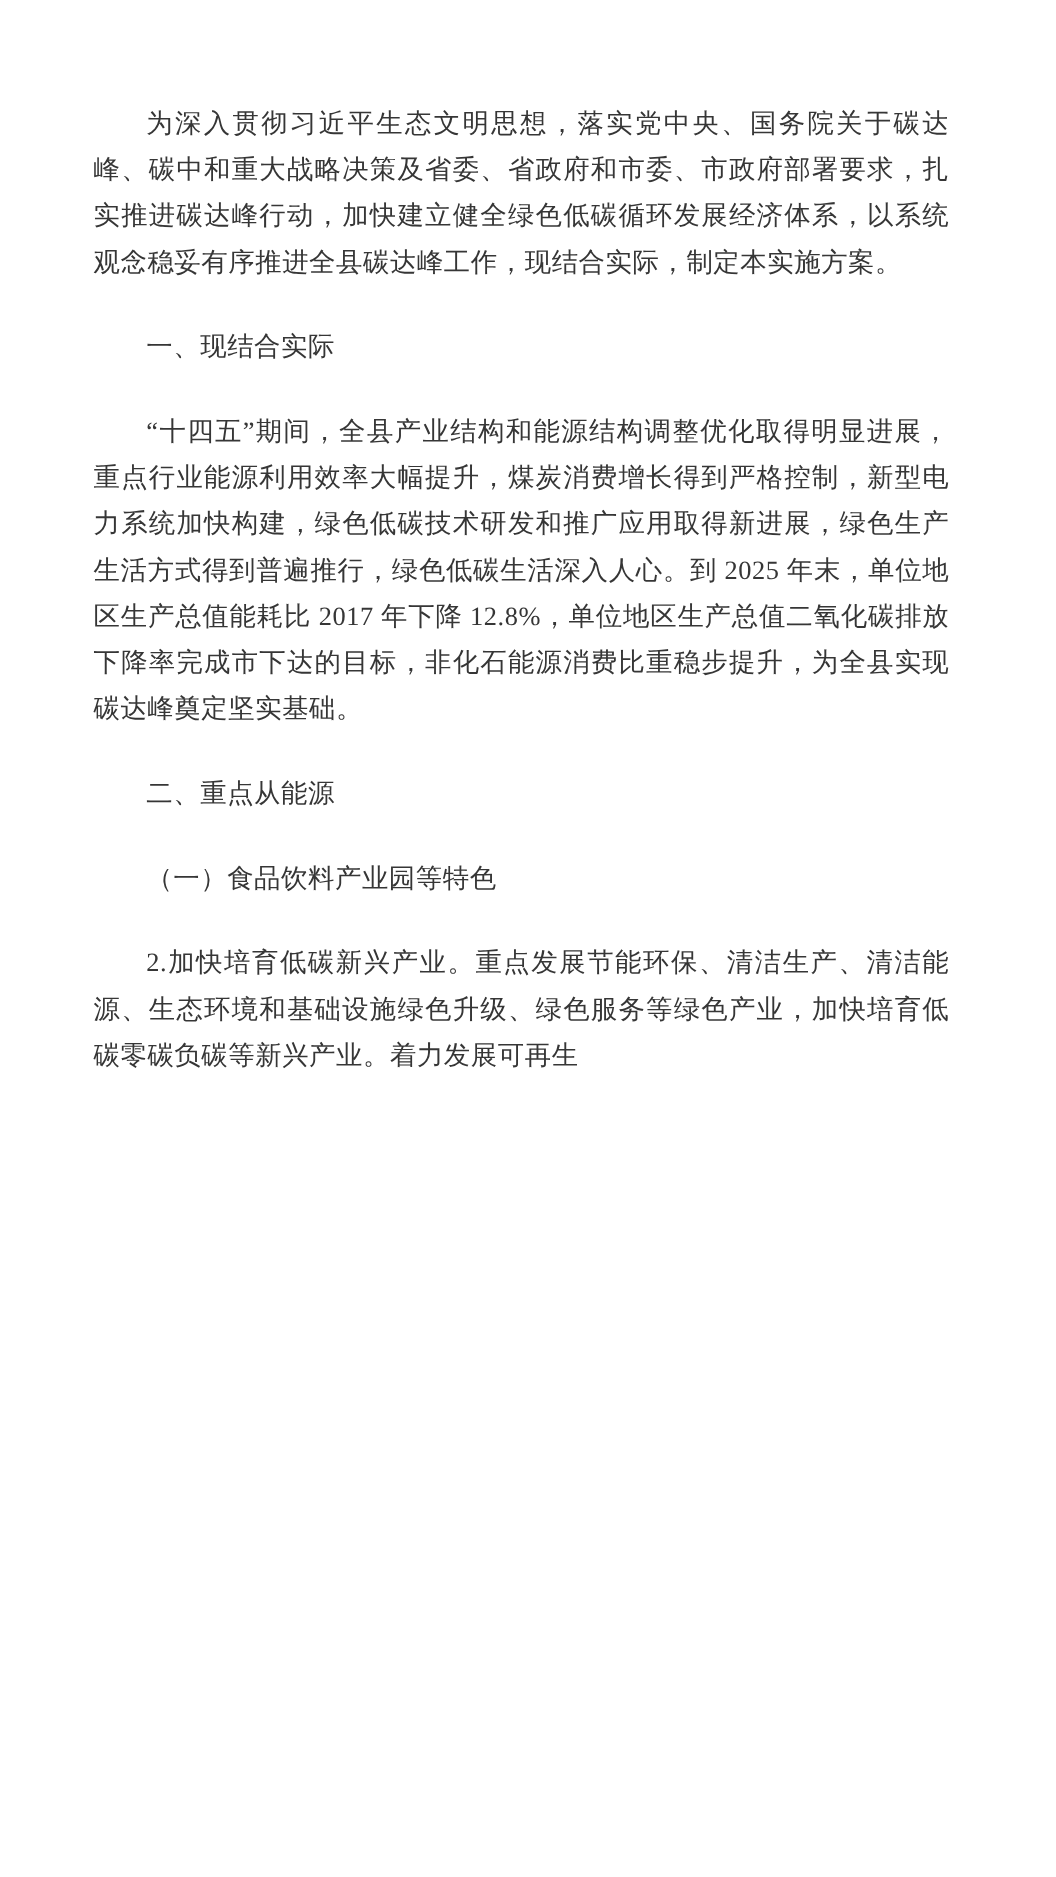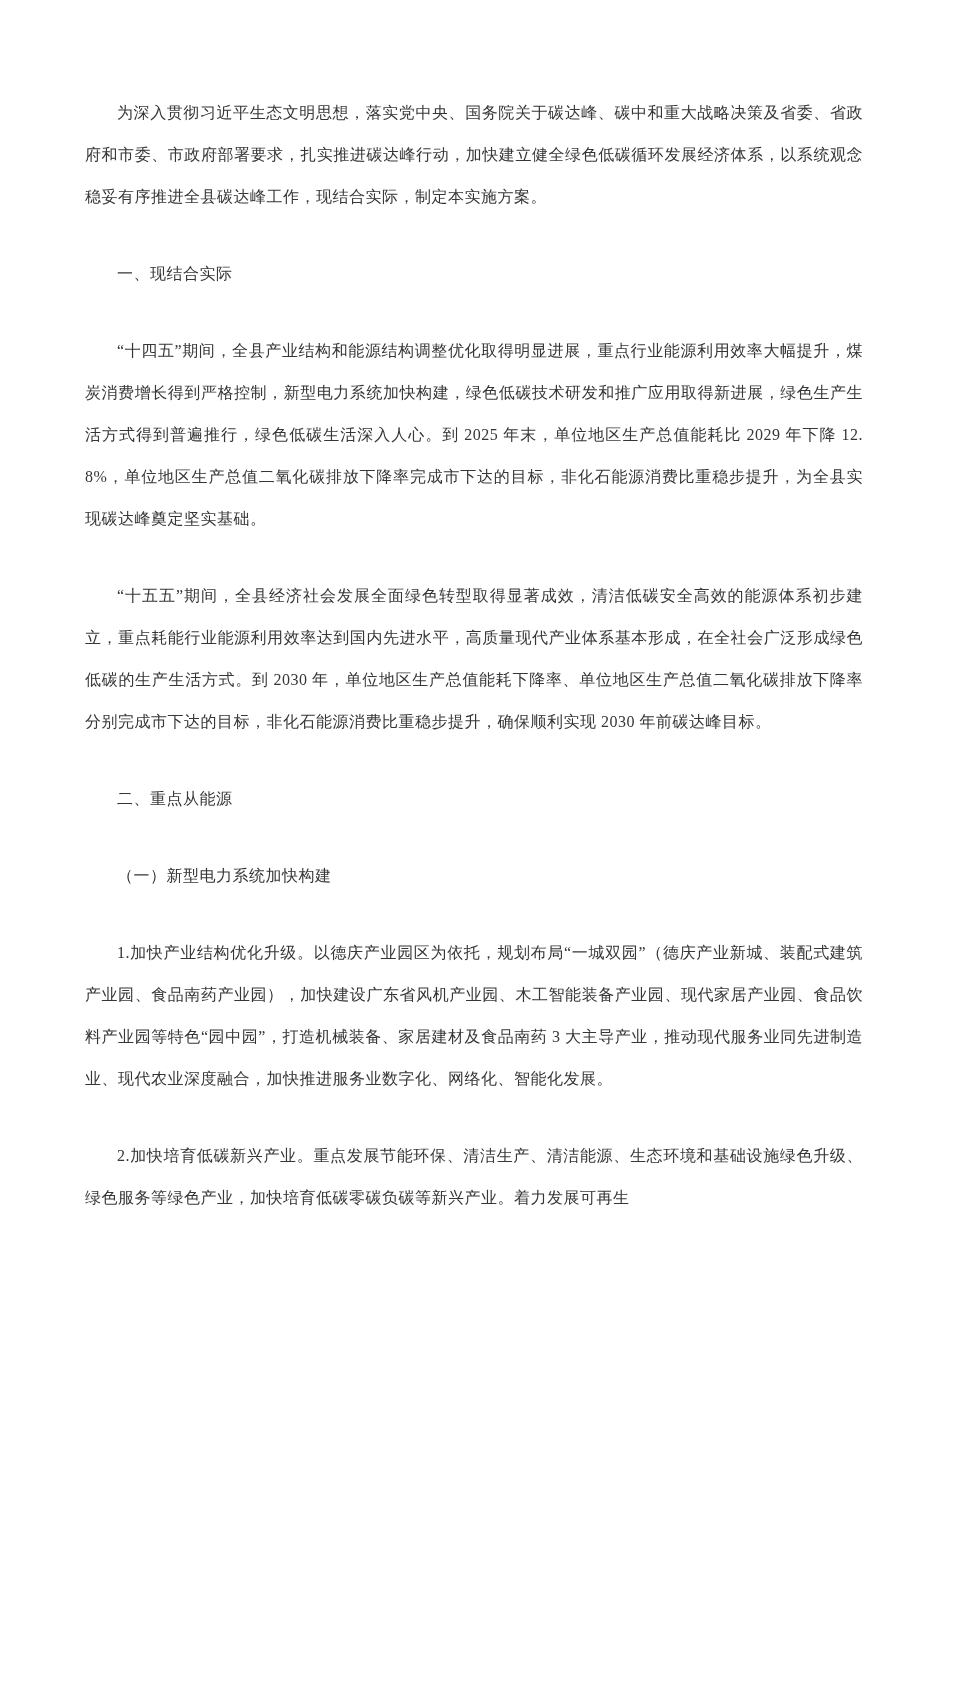--- a/index.html
+++ b/index.html
@@ -13,34 +13,32 @@
     font-family: "Liberation Serif", "DejaVu Serif", serif;
     overflow: hidden;
   }
   .doc {
     width: 790px;
     margin: 0 auto;
     padding-top: 92px;
     color: #363636;
   }
   .para {
-    font-size: 16px;
+    font-size: 24px;
     line-height: 42px;
     margin: 0 12px 35px 0;
     text-indent: 2em;
     text-align: justify;
     letter-spacing: 0.5px;
     word-break: break-all;
   }
 </style>
 </head>
 <body>
 
 <div class="doc">
   <p class="para">为深入贯彻习近平生态文明思想，落实党中央、国务院关于碳达峰、碳中和重大战略决策及省委、省政府和市委、市政府部署要求，扎实推进碳达峰行动，加快建立健全绿色低碳循环发展经济体系，以系统观念稳妥有序推进全县碳达峰工作，现结合实际，制定本实施方案。</p>
   <p class="para">一、现结合实际</p>
-  <p class="para">“十四五”期间，全县产业结构和能源结构调整优化取得明显进展，重点行业能源利用效率大幅提升，煤炭消费增长得到严格控制，新型电力系统加快构建，绿色低碳技术研发和推广应用取得新进展，绿色生产生活方式得到普遍推行，绿色低碳生活深入人心。到 2025 年末，单位地区生产总值能耗比 2029 年下降 12.8%，单位地区生产总值二氧化碳排放下降率完成市下达的目标，非化石能源消费比重稳步提升，为全县实现碳达峰奠定坚实基础。</p>
-  <p class="para">“十五五”期间，全县经济社会发展全面绿色转型取得显著成效，清洁低碳安全高效的能源体系初步建立，重点耗能行业能源利用效率达到国内先进水平，高质量现代产业体系基本形成，在全社会广泛形成绿色低碳的生产生活方式。到 2030 年，单位地区生产总值能耗下降率、单位地区生产总值二氧化碳排放下降率分别完成市下达的目标，非化石能源消费比重稳步提升，确保顺利实现 2030 年前碳达峰目标。</p>
+  <p class="para">“十四五”期间，全县产业结构和能源结构调整优化取得明显进展，重点行业能源利用效率大幅提升，煤炭消费增长得到严格控制，新型电力系统加快构建，绿色低碳技术研发和推广应用取得新进展，绿色生产生活方式得到普遍推行，绿色低碳生活深入人心。到 2025 年末，单位地区生产总值能耗比 2017 年下降 12.8%，单位地区生产总值二氧化碳排放下降率完成市下达的目标，非化石能源消费比重稳步提升，为全县实现碳达峰奠定坚实基础。</p>
   <p class="para">二、重点从能源</p>
-  <p class="para">（一）新型电力系统加快构建</p>
-  <p class="para">1.加快产业结构优化升级。以德庆产业园区为依托，规划布局“一城双园”（德庆产业新城、装配式建筑产业园、食品南药产业园），加快建设广东省风机产业园、木工智能装备产业园、现代家居产业园、食品饮料产业园等特色“园中园”，打造机械装备、家居建材及食品南药 3 大主导产业，推动现代服务业同先进制造业、现代农业深度融合，加快推进服务业数字化、网络化、智能化发展。</p>
+  <p class="para">（一）食品饮料产业园等特色</p>
   <p class="para">2.加快培育低碳新兴产业。重点发展节能环保、清洁生产、清洁能源、生态环境和基础设施绿色升级、绿色服务等绿色产业，加快培育低碳零碳负碳等新兴产业。着力发展可再生</p>
 </div>
 
 </body></html>

